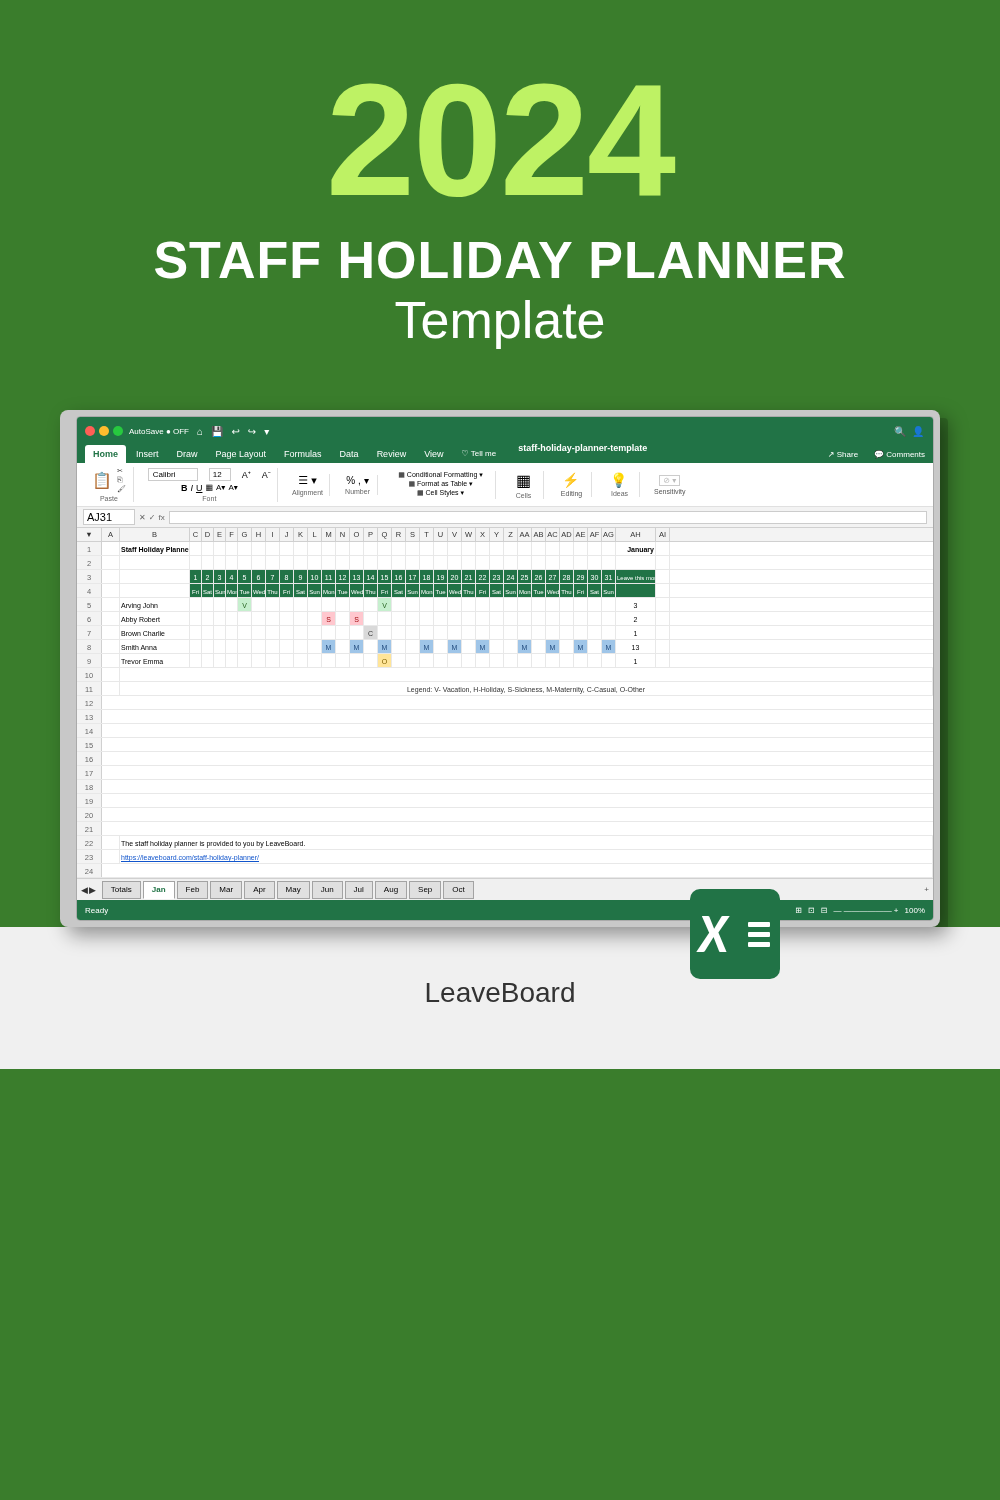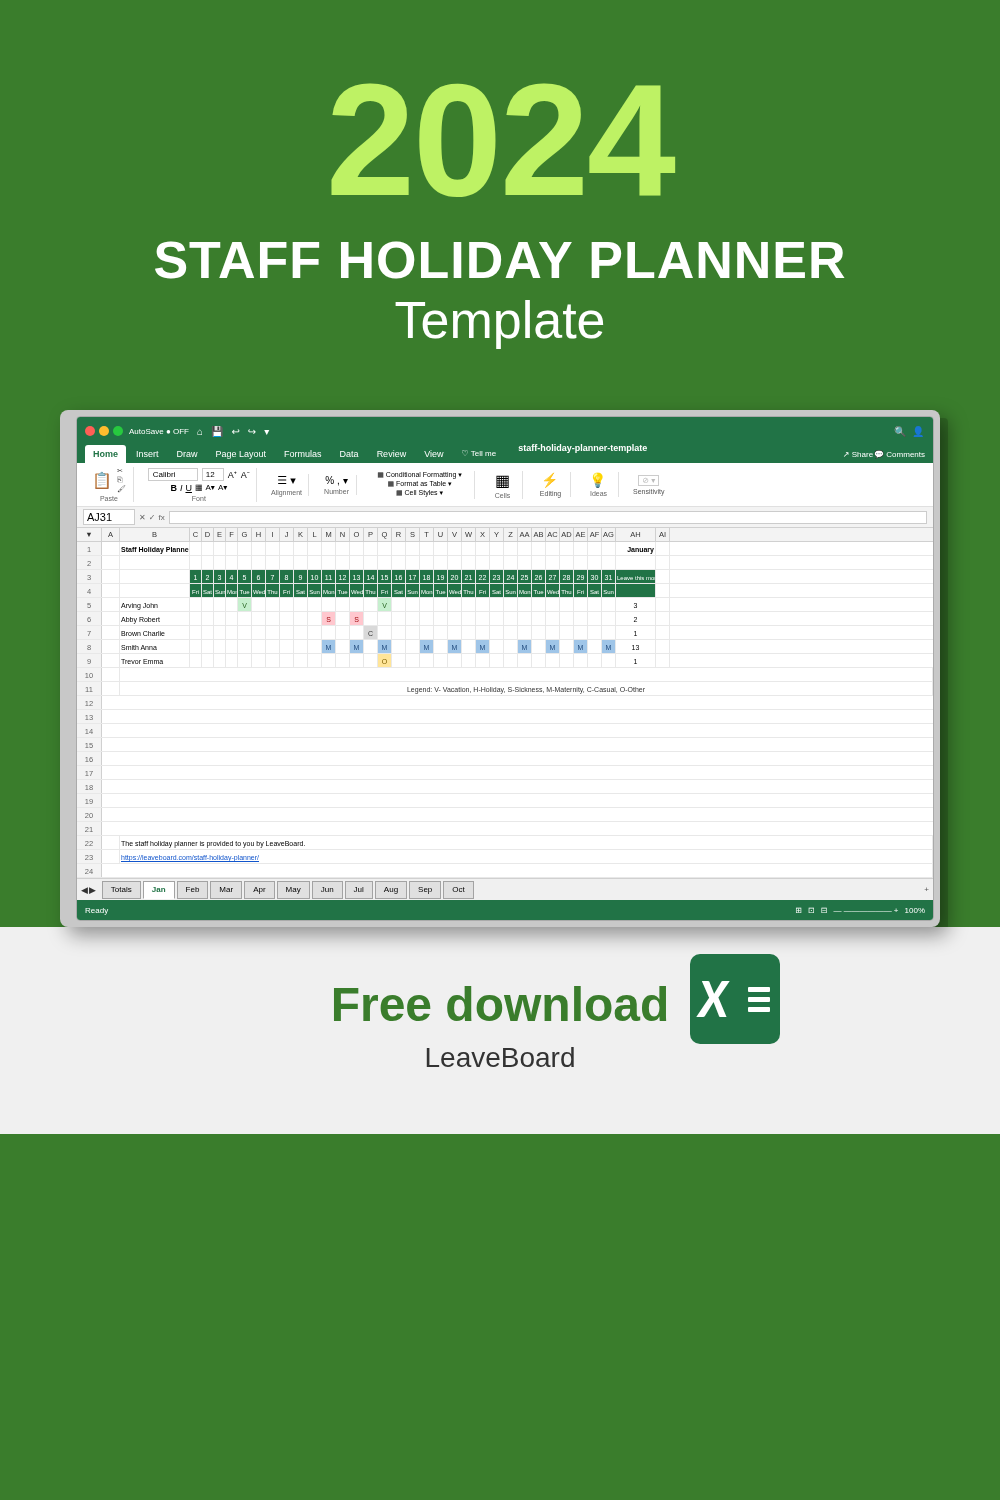--- a/index.html
+++ b/index.html
@@ -153,21 +153,21 @@
     .ribbon-tab.active {
       background: white;
       color: #217346;
       font-weight: 600;
       border-radius: 3px 3px 0 0;
     }
 
     .ribbon-tab-right {
       margin-left: auto;
       display: flex;
-      gap: 1px;
+      gap: 16px;
       align-items: center;
     }
 
     .share-btn, .comments-btn {
       color: white;
       font-size: 8px;
       background: none;
       border: none;
       display: flex;
       align-items: center;
@@ -594,21 +594,21 @@
             <span class="ribbon-btn">✂</span>
             <span class="ribbon-btn">⎘</span>
             <span class="ribbon-btn">🖌</span>
           </div>
         </div>
         <span class="ribbon-group-label">Paste</span>
       </div>
 
       <div class="ribbon-group" style="min-width:100px;">
         <div class="ribbon-group-content" style="flex-direction:column;gap:2px;">
-          <div style="display:flex;gap:4px;align-items:center;">
+          <div style="display:flex;gap:11px;align-items:center;">
             <span class="font-name">Calibri</span>
             <span class="font-size">12</span>
             <span style="font-size:9px;">A⁺</span>
             <span style="font-size:9px;">A⁻</span>
           </div>
           <div style="display:flex;gap:3px;align-items:center;">
             <span class="bold-btn">B</span>
             <span class="italic-btn">I</span>
             <span class="underline-btn">U</span>
             <span style="font-size:8px;">▦</span>
@@ -1180,21 +1180,20 @@
         <span>100%</span>
       </div>
     </div>
 
   </div>
 </div>
 
 <div class="bottom-section">
   <div class="bottom-row">
     <div style="display:flex;flex-direction:column;align-items:center;gap:10px;">
-      <div class="free-download-text">Free download</div>
       <div class="leaveboard-text">LeaveBoard</div>
     </div>
 
     <div style="position:absolute;right:180px;bottom:30px;">
       <div style="width:90px;height:90px;background:#217346;border-radius:10px;display:flex;align-items:center;justify-content:relative;overflow:hidden;">
         <div style="display:flex;align-items:center;width:100%;height:100%;position:relative;">
           <span style="color:white;font-size:54px;font-weight:900;font-style:italic;font-family:Calibri,Arial,sans-serif;line-height:1;padding-left:8px;z-index:2;">X</span>
           <div style="display:flex;flex-direction:column;gap:5px;position:absolute;right:10px;">
             <div style="width:22px;height:5px;background:white;border-radius:1px;"></div>
             <div style="width:22px;height:5px;background:white;border-radius:1px;"></div>

